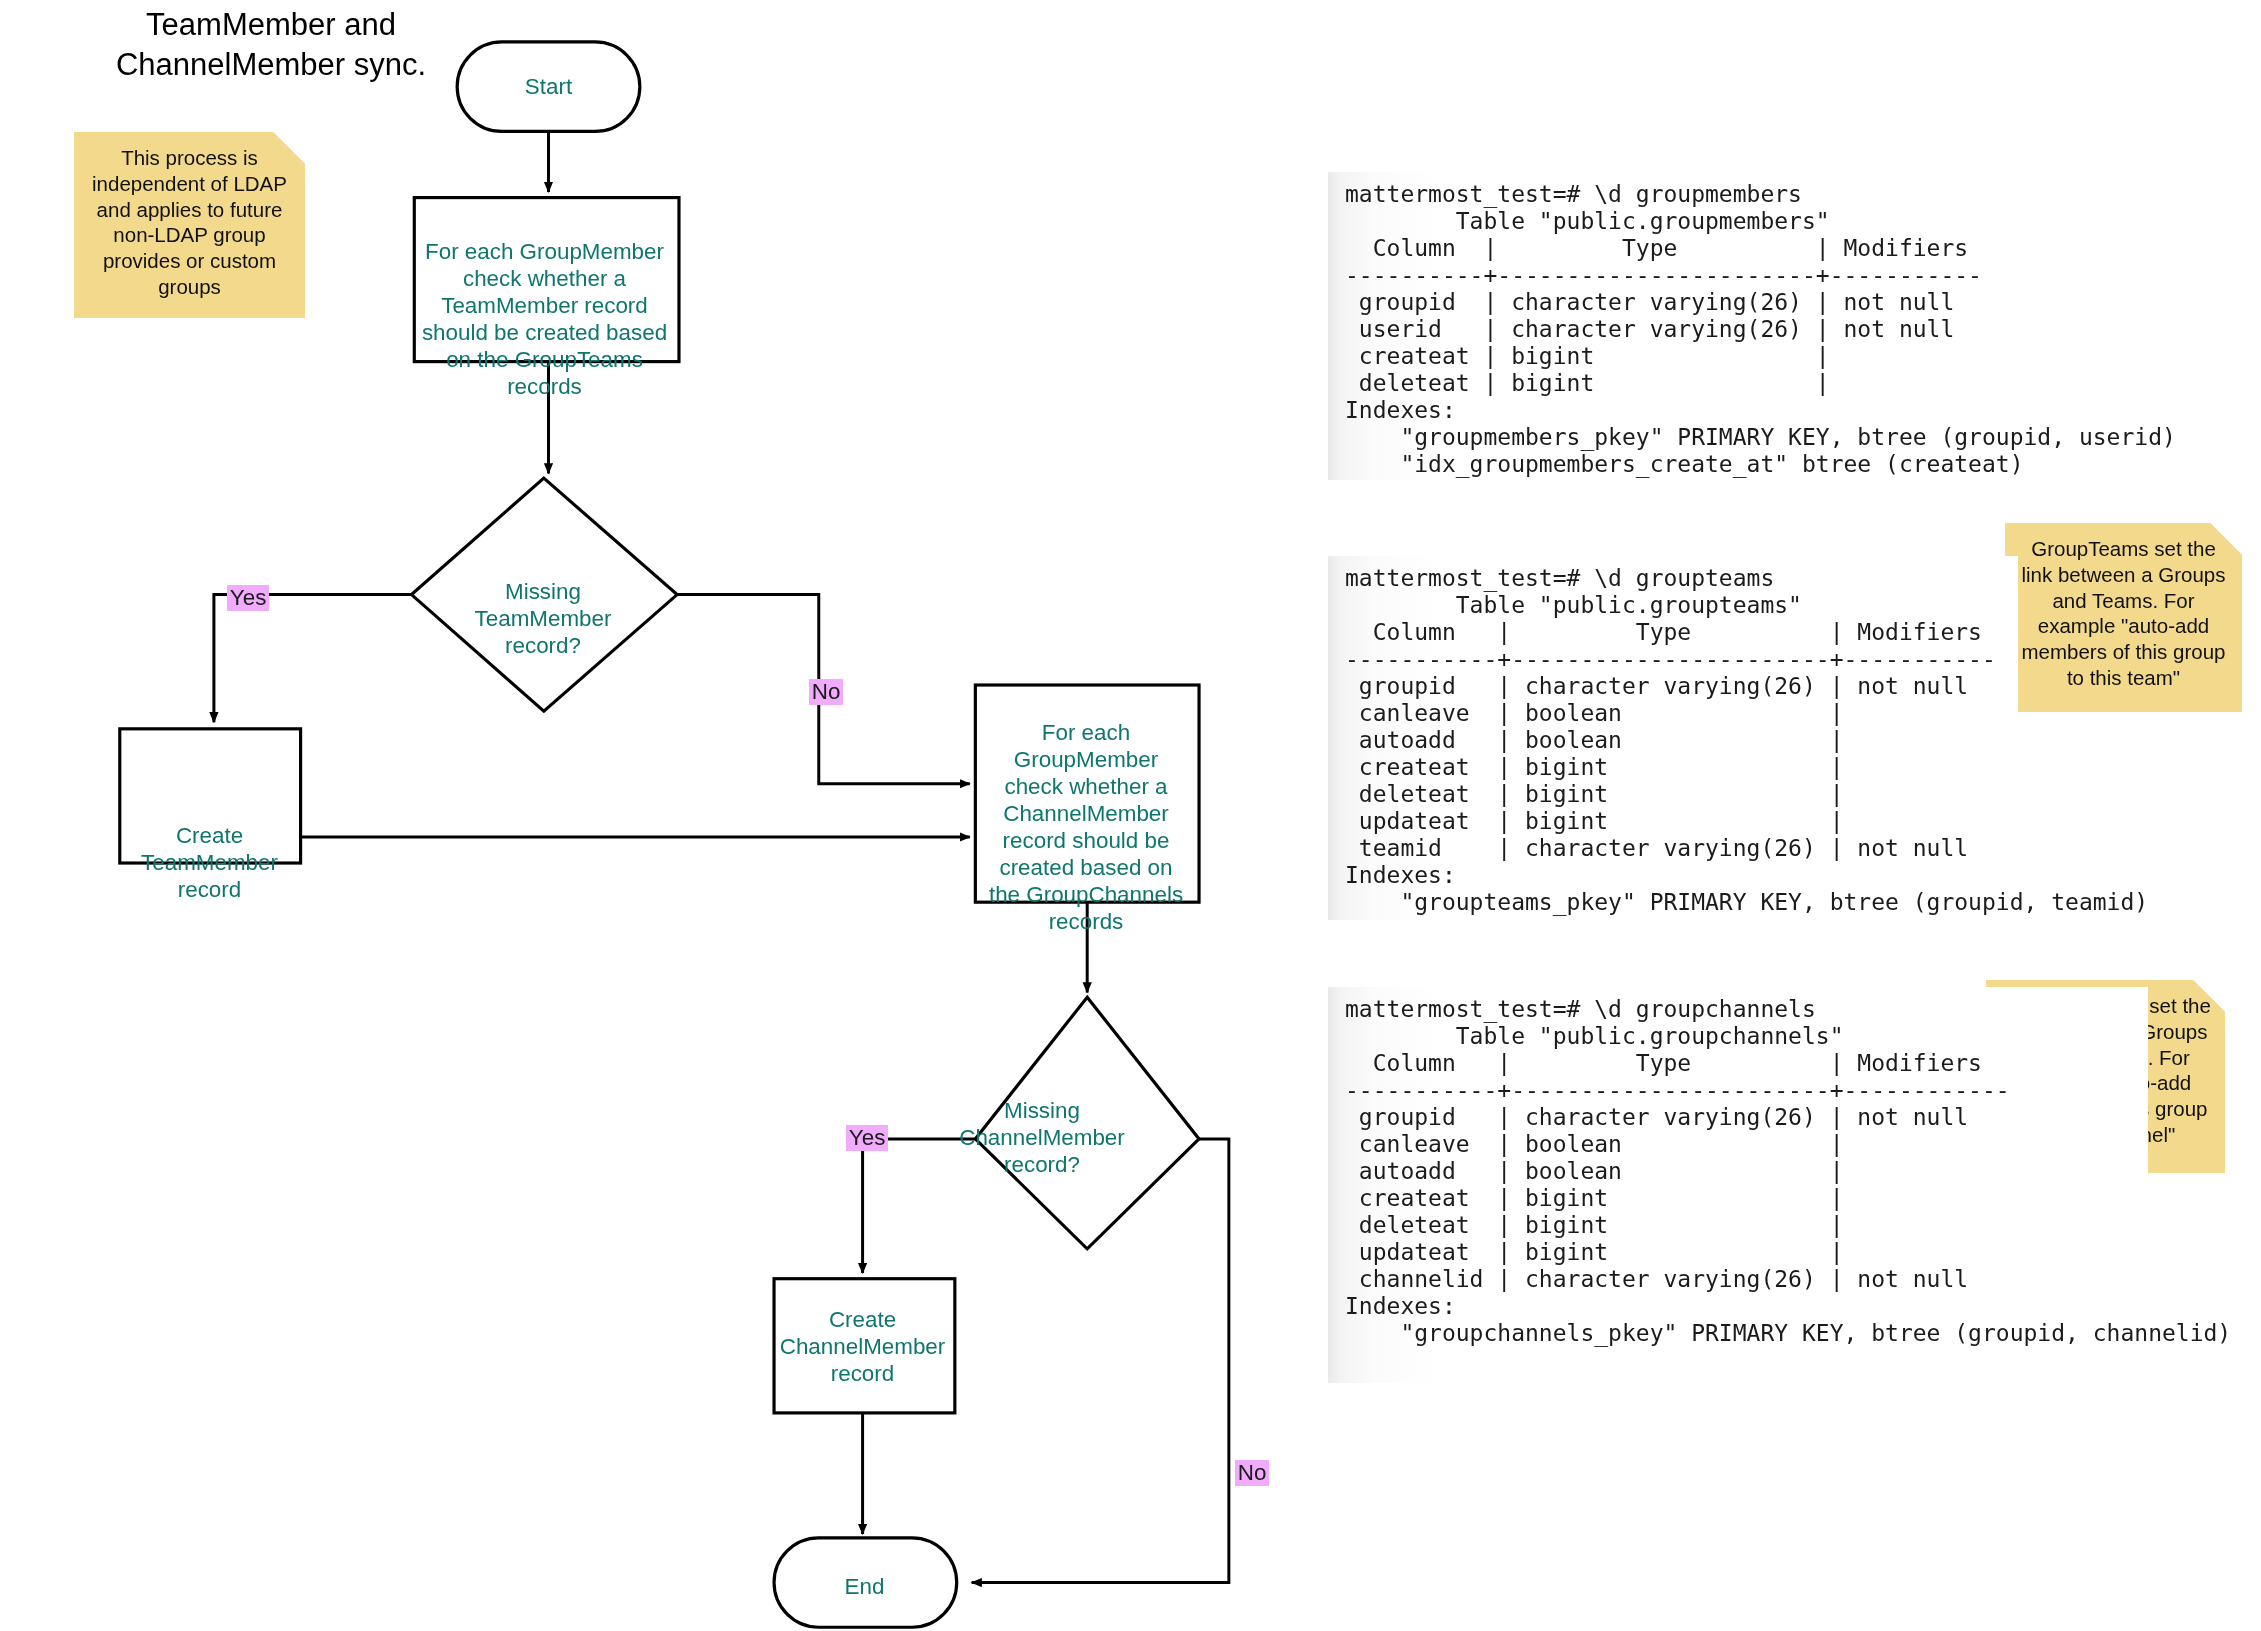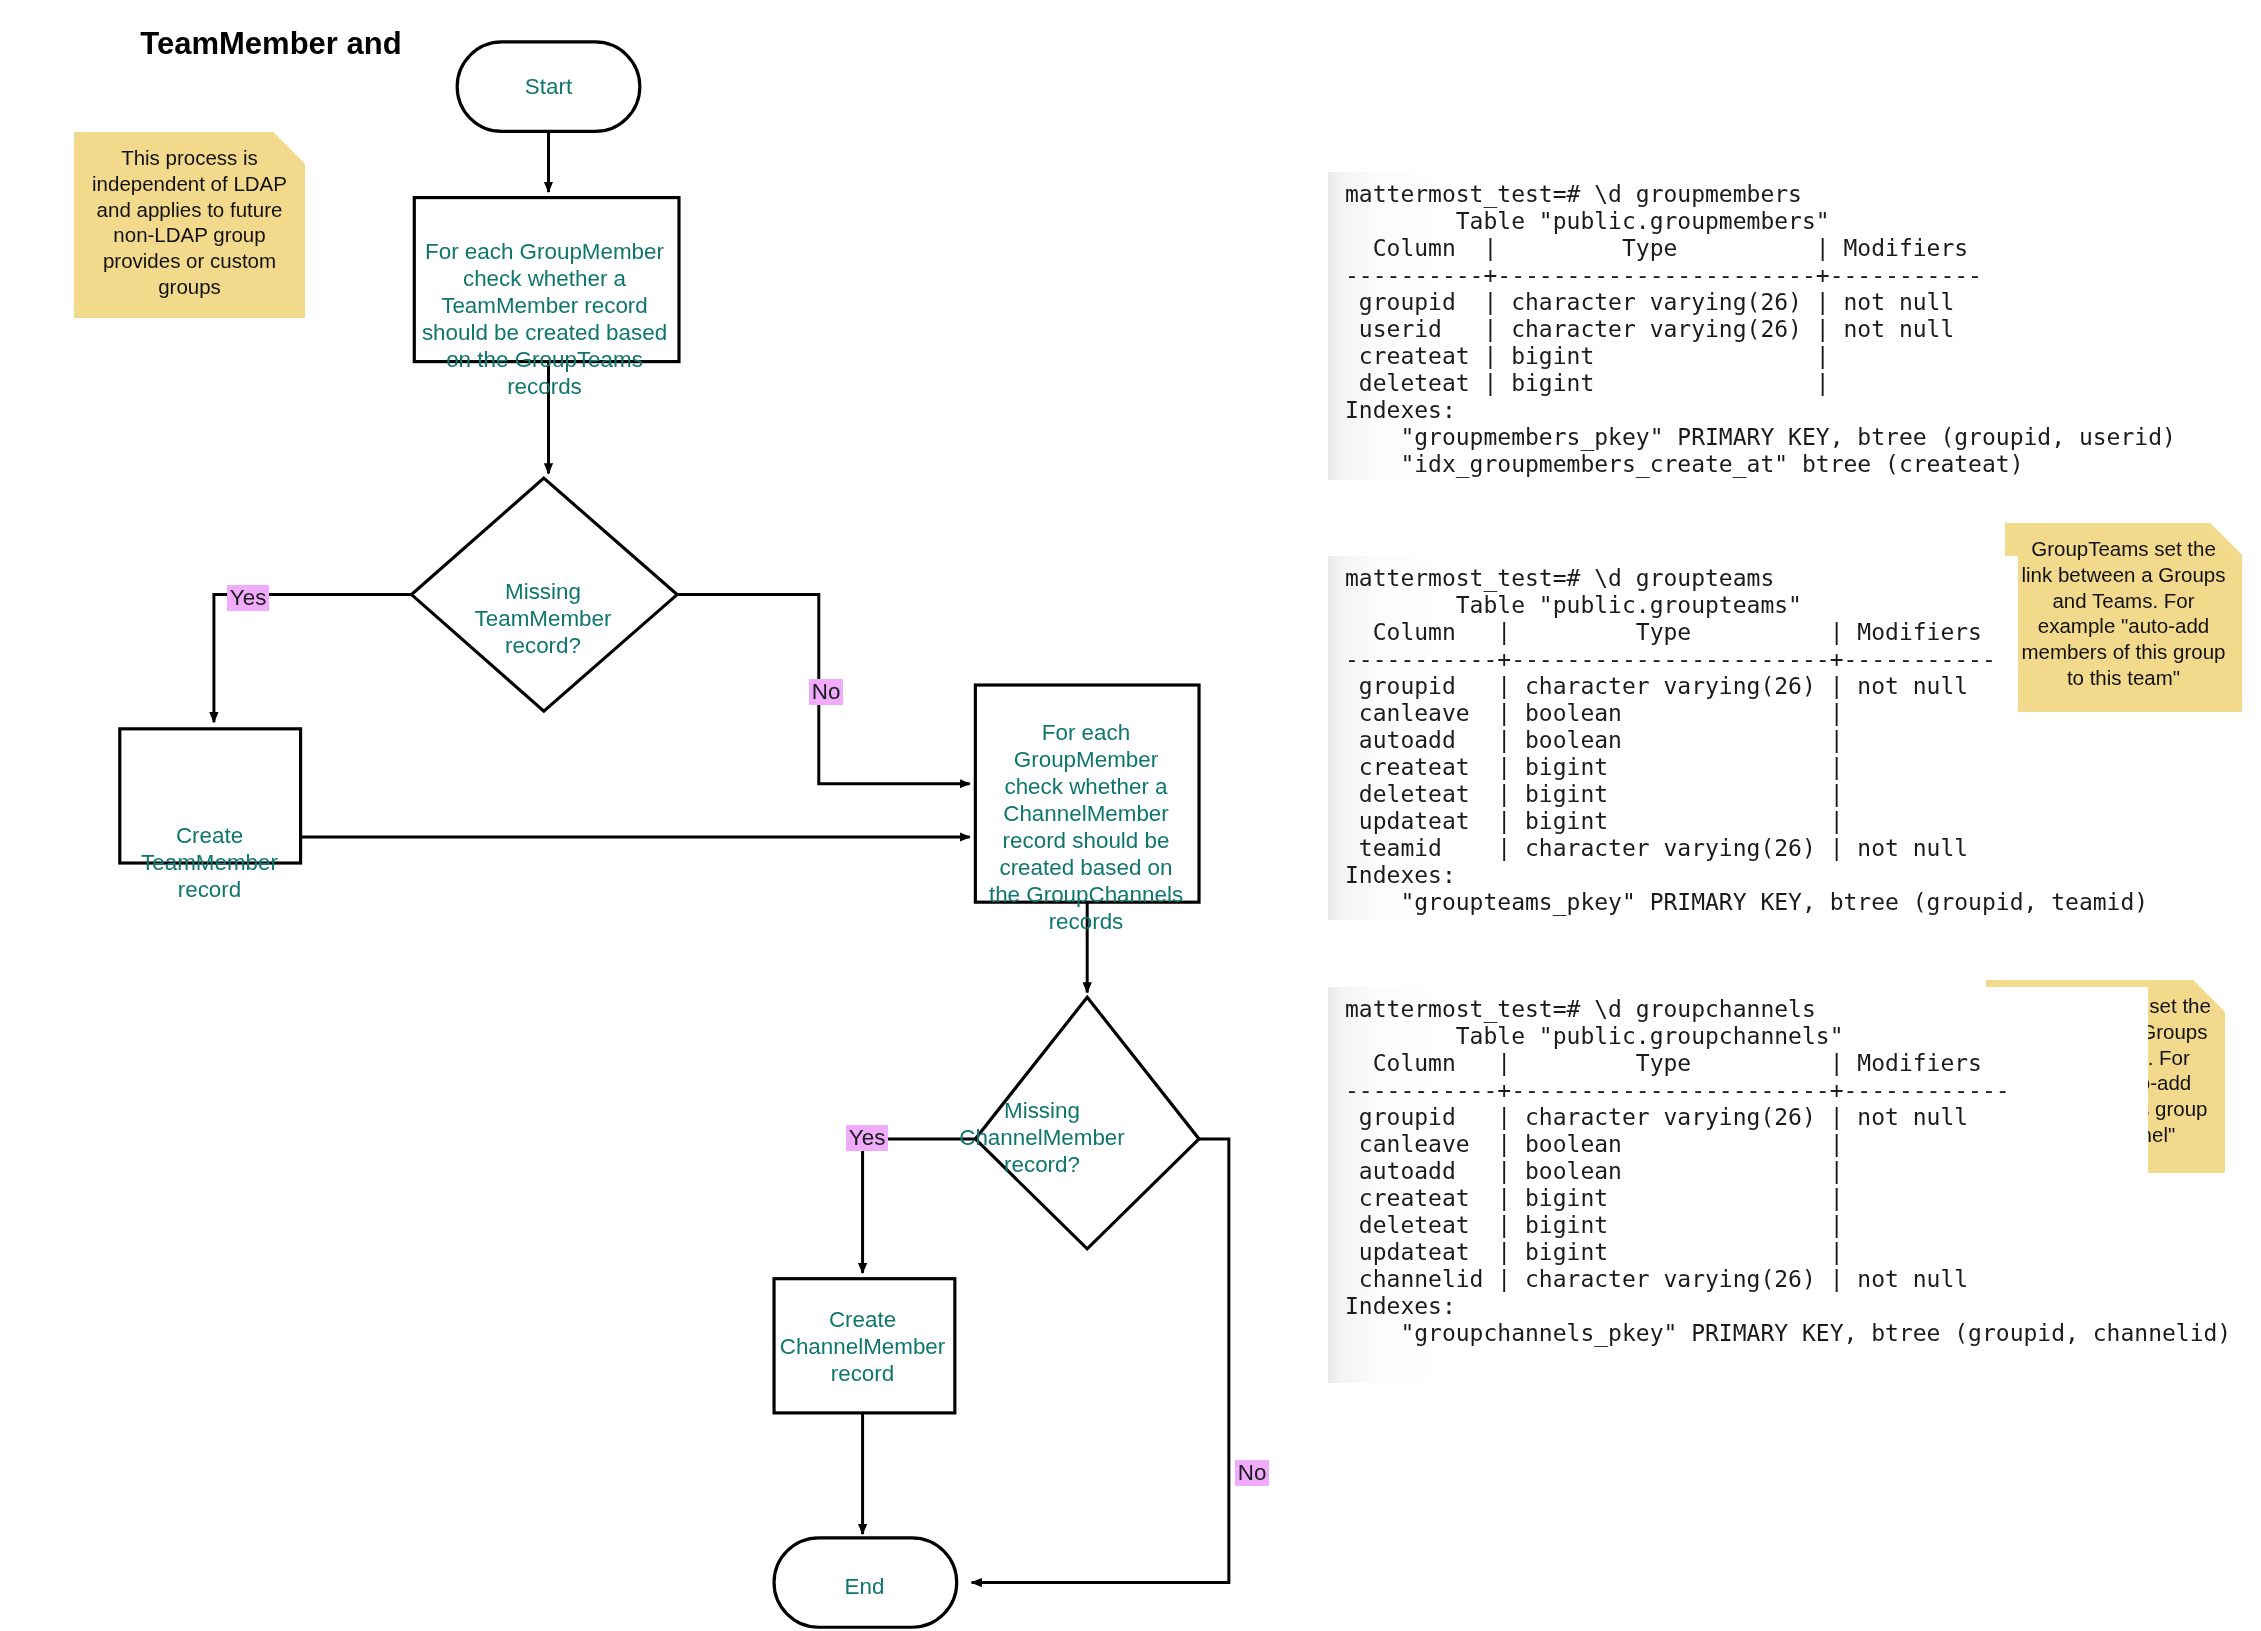--- a/index.html
+++ b/index.html
@@ -2,22 +2,22 @@
 <html style="font-size:15px"><head>
 <meta charset="utf-8">
 <style>
   html,body{margin:0;padding:0;background:#ffffff;}
   body{width:2262px;height:1631px;position:relative;overflow:hidden;
        font-family:"Liberation Sans",sans-serif;color:#000;}
 
   #canvas{position:absolute;left:0;top:0;width:2262px;height:1631px;}
 
   
-  .title{position:absolute;left:75px;top:24px;width:392px;text-align:center;
-         font-size:31px;font-weight:bold;line-height:1.28;color:#000;}
+  .title{position:absolute;left:75px;top:5px;width:392px;text-align:center;
+         font-size:31px;font-weight:normal;line-height:1.28;color:#000;}
 
   
   .note{position:absolute;background:#f2d98c;color:#111;
         font-size:20.5px;line-height:1.26;text-align:center;
         box-sizing:border-box;padding:13px 11.2px 9.3px 11.2px;margin-left:22px;}
   .note .fold{position:absolute;right:0;top:0;width:0;height:0;
         border-left:32px solid transparent;border-top:32px solid #d9c07a;}
   .note .txt{display:block;}
 
   #note-ldap{left:52px;top:132px;width:231px;height:186px;
@@ -103,20 +103,21 @@
     <polygon points="1166,1070 1286,1222 1166,1340 1046,1222"></polygon>
 
     <rect x="830" y="1372" width="194" height="144"></rect>
 
     <rect x="830" y="1650" width="196" height="96" rx="48" ry="48"></rect>
   </g>
 </svg>
 
 <div class="title">
   <div>TeamMember and</div>
+  <div>ChannelMember sync.</div>
 </div>
 
 <div class="note" id="note-ldap">
   <span class="fold"></span>
   <span class="txt">This process is independent of LDAP and applies to future non-LDAP group provides or custom groups</span>
 </div>
 
 <div class="note" id="note-groupteams">
   <span class="fold"></span>
   <span class="txt">GroupTeams set the link between a Groups and Teams. For example "auto-add members of this group to this team"</span>

